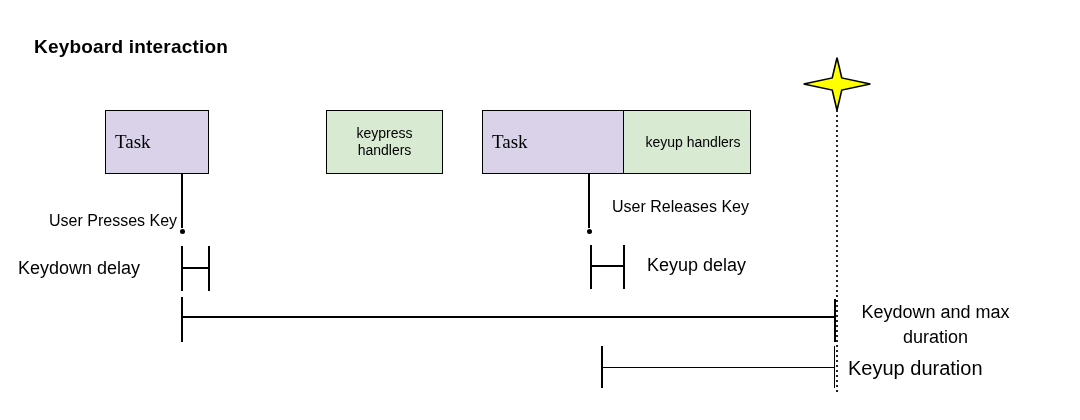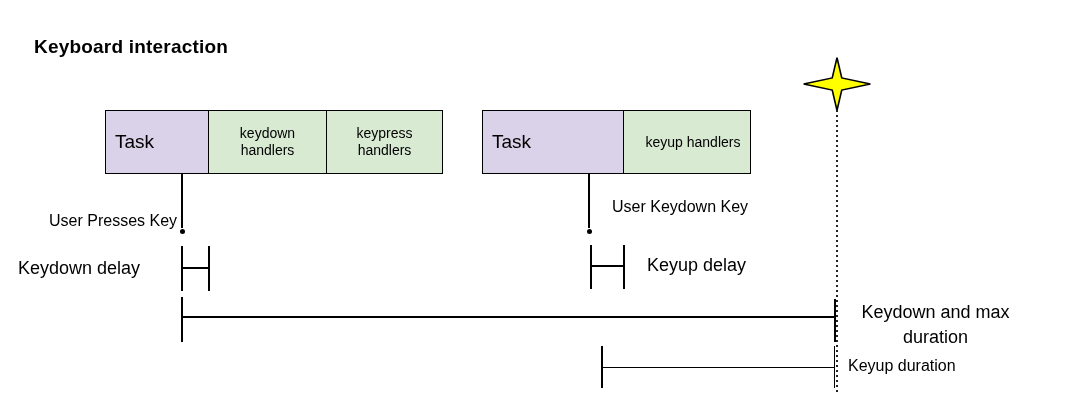--- a/index.html
+++ b/index.html
@@ -19,30 +19,30 @@
   
   .title { left:34px; top:28px; font-size:19px; font-weight:bold; letter-spacing:.2px;margin-top:8px; }
   .frame-label { left:779px; top:33px; font-size:18px; }
   .event-label { font-size:16px; }
   .event-label.presses  { left:43px;  top:212px;margin-left:6px; }
   .event-label.releases { left:612px; top:198px; }
   .delay-label { font-size:18px; }
   .delay-label.keydown { left:18px;  top:258px; }
   .delay-label.keyup   { left:647px; top:255px; }
   .dur-label-main { left:848px; top:300px; width:175px; font-size:18px; font-weight:normal; line-height:25px;text-align:center; }
-  .dur-label-keyup { left:848px; top:357px; font-size:16px; }
+  .dur-label-keyup { left:848px; top:357px; font-size:20px; }
 
   
   .box {
     box-sizing:border-box;
     top:110px; height:64px;
     border:1.5px solid #000;
     display:flex; align-items:center;
   }
-  .box.task { background:#d9d2e9; padding-left:9px; font-size:19px; }
+  .box.task { background:#d9d2e9; padding-left:9px; font-size:19px;font-family:Liberation Serif, serif; }
   .box.handler { background:#d9ead3; justify-content:center; text-align:center; font-size:14px; line-height:17px; }
   .g1-task     { left:105px; width:104px; }
   .g1-keydown  { left:207.5px; width:120px; }
   .g1-keypress { left:326px; width:117px; }
   .g2-task     { left:482px; width:142.5px; }
   .g2-keyup    { left:623px; width:128px;padding-left:12px; }
   .handler-wrap { display:inline-block; max-width:84px; }
 
   
   .vline { width:1.5px; background:#000; }
@@ -83,41 +83,38 @@
   <div class="abs title">Keyboard interaction</div>
 
   <svg class="abs star" viewBox="0 0 100 80" preserveAspectRatio="none">
     <polygon points="50,1 57,31 99,40 57,49 50,79 43,49 1,40 43,31" fill="#ffff00" stroke="#000000" stroke-width="2.4" stroke-linejoin="miter"></polygon>
   </svg>
   <div class="abs guideline"></div>
 
   <div class="abs box task g1-task">
     <span>Task</span>
   </div>
-  <div class="abs box handler g1-keydown">
-    <span class="handler-wrap">keydown handlers</span>
-  </div>
   <div class="abs box handler g1-keypress">
     <span class="handler-wrap">keypress handlers</span>
   </div>
 
   <div class="abs box task g2-task">
     <span>Task</span>
   </div>
   <div class="abs box handler g2-keyup">
     <span>keyup handlers</span>
   </div>
 
   <div class="abs vline arrow1"></div>
   <div class="abs dot dot1"></div>
   <div class="abs event-label presses">User Presses Key</div>
 
   <div class="abs vline arrow2"></div>
   <div class="abs dot dot2"></div>
-  <div class="abs event-label releases">User Keydown Key</div>
+  <div class="abs event-label releases">User Releases Key</div>
 
   <div class="abs vline ibeam1-l"></div>
   <div class="abs vline ibeam1-r"></div>
   <div class="abs hline ibeam1-h"></div>
   <div class="abs delay-label keydown">Keydown delay</div>
 
   <div class="abs vline ibeam2-l"></div>
   <div class="abs vline ibeam2-r"></div>
   <div class="abs hline ibeam2-h"></div>
   <div class="abs delay-label keyup">Keyup delay</div>

